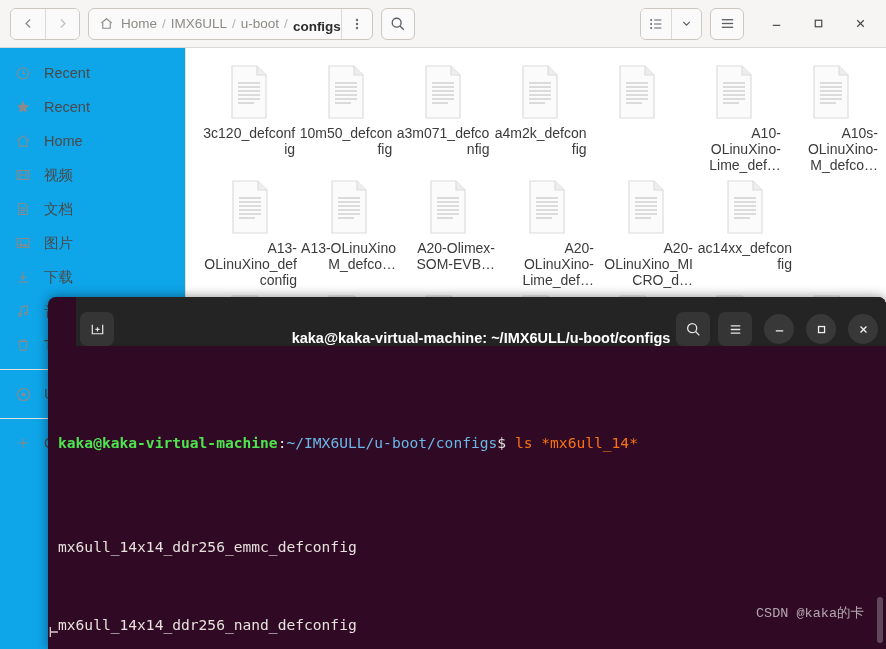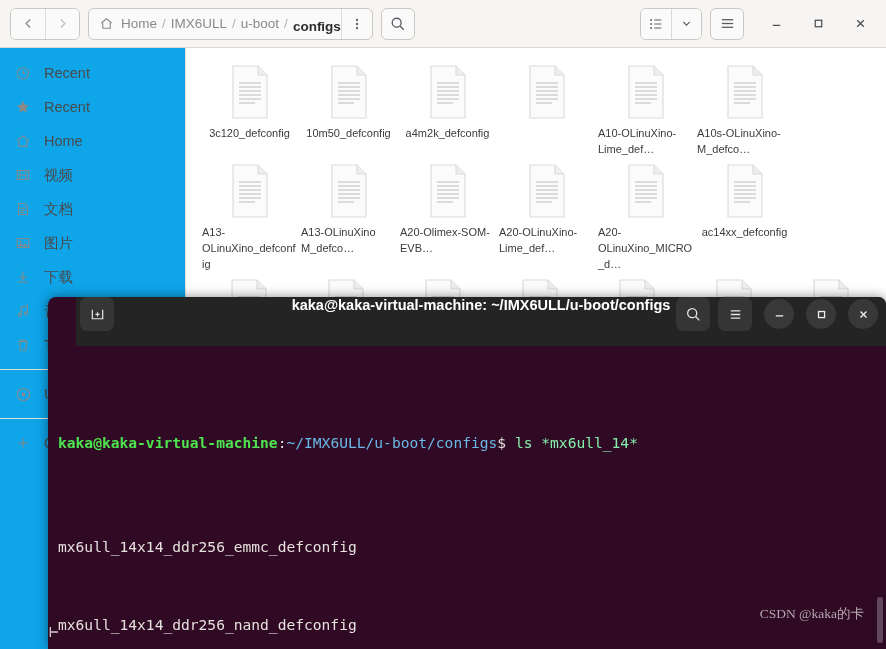--- a/index.html
+++ b/index.html
@@ -167,23 +167,23 @@
     flex-direction: column;
     align-items: center;
     padding: 6px 2px 0 2px;
   }
   .doc-icon {
     width: 44px; height: 56px;
     position: relative;
     margin-bottom: 5px;
   }
   .file-name {
-    font-size: 11px;
+    font-size: 14px;
     color: #3b3b3b;
-    text-align: left;
+    text-align: right;
     line-height: 16px;
     word-break: break-word;
     max-width: 95px;
   }
 
   
   #terminal {
     position: absolute;
     left: 48px;
     top: 297px;
@@ -194,21 +194,21 @@
     box-shadow: 0 0 12px rgba(0,0,0,0.45);
     overflow: hidden;
     display: flex;
     flex-direction: column;
   }
   #term-header {
     height: 49px;
     min-height: 49px;
     background: #242424;
     display: flex;
-    align-items: flex-start;
+    align-items: flex-end;
     padding: 0 8px 0 4px;
     position: relative;
     margin-left: 28px;
   }
   .term-sqbtn {
     width: 34px; height: 34px;
     background: #353535;
     border-radius: 7px;
     display: flex; align-items: center; justify-content: center;
     color: #e6e6e6;
@@ -246,21 +246,21 @@
     line-height: 26px;
     color: #e6e1dc;
     position: relative;
     overflow: hidden;
     white-space: pre;
   }
   .t-user { color: #4ee44e; font-weight: bold; }
   .t-colon { color: #e6e1dc; }
   .t-path { color: #6bb7e6; font-weight: normal; }
   .t-dollar { color: #e6e1dc; }
-  .t-cmd { color: #86efac; text-align: center; }
+  .t-cmd { color: #f97316; text-align: center; }
 
   .out-line { display: flex; }
   .out-col-a { width: 368px; flex: 0 0 368px; }
   .out-col-b { flex: 1; }
   .hl {
     background: #ffffff;
     color: #300a24;
   }
 
   #term-scrollbar {
@@ -280,21 +280,21 @@
     color: #cfc6cc;
     font-family: "DejaVu Sans Mono", monospace;
     font-size: 16px;
   }
   #watermark {
     position: absolute;
     right: 22px;
     bottom: 22px;
     color: #b3a6b0;
     font-size: 13.5px;
-    font-family: Liberation Serif, serif;
+    font-family: Liberation Mono, monospace;
   }
 </style>
 </head>
 <body>
 
 <div id="file-manager">
 
   <div id="fm-header">
 
     <div class="navgroup">
@@ -562,20 +562,37 @@
                 <g stroke="#c6c6c6" stroke-width="1.2">
                   <path d="M11 19 H33"></path>
                   <path d="M11 23 H33"></path>
                   <path d="M11 27 H33"></path>
                   <path d="M11 31 H33"></path>
                   <path d="M11 35 H33"></path>
                   <path d="M11 39 H27"></path>
                 </g>
               </svg>
           </span>
+          <span class="file-name">a3m071_defconfig</span>
+        </div>
+        <div class="file-cell">
+          <span class="doc-icon">
+            <svg width="44" height="56" viewBox="0 0 44 56">
+                <path d="M5 2 H30 L39 11 V54 H5 Z" fill="#fbfbfb" stroke="#dcdcdc" stroke-width="1.2"></path>
+                <path d="M30 2 L30 11 L39 11" fill="#eeeeee" stroke="#dcdcdc" stroke-width="1.2"></path>
+                <g stroke="#c6c6c6" stroke-width="1.2">
+                  <path d="M11 19 H33"></path>
+                  <path d="M11 23 H33"></path>
+                  <path d="M11 27 H33"></path>
+                  <path d="M11 31 H33"></path>
+                  <path d="M11 35 H33"></path>
+                  <path d="M11 39 H27"></path>
+                </g>
+              </svg>
+          </span>
           <span class="file-name">a4m2k_defconfig</span>
         </div>
         <div class="file-cell">
           <span class="doc-icon">
             <svg width="44" height="56" viewBox="0 0 44 56">
                 <path d="M5 2 H30 L39 11 V54 H5 Z" fill="#fbfbfb" stroke="#dcdcdc" stroke-width="1.2"></path>
                 <path d="M30 2 L30 11 L39 11" fill="#eeeeee" stroke="#dcdcdc" stroke-width="1.2"></path>
                 <g stroke="#c6c6c6" stroke-width="1.2">
                   <path d="M11 19 H33"></path>
                   <path d="M11 23 H33"></path>

